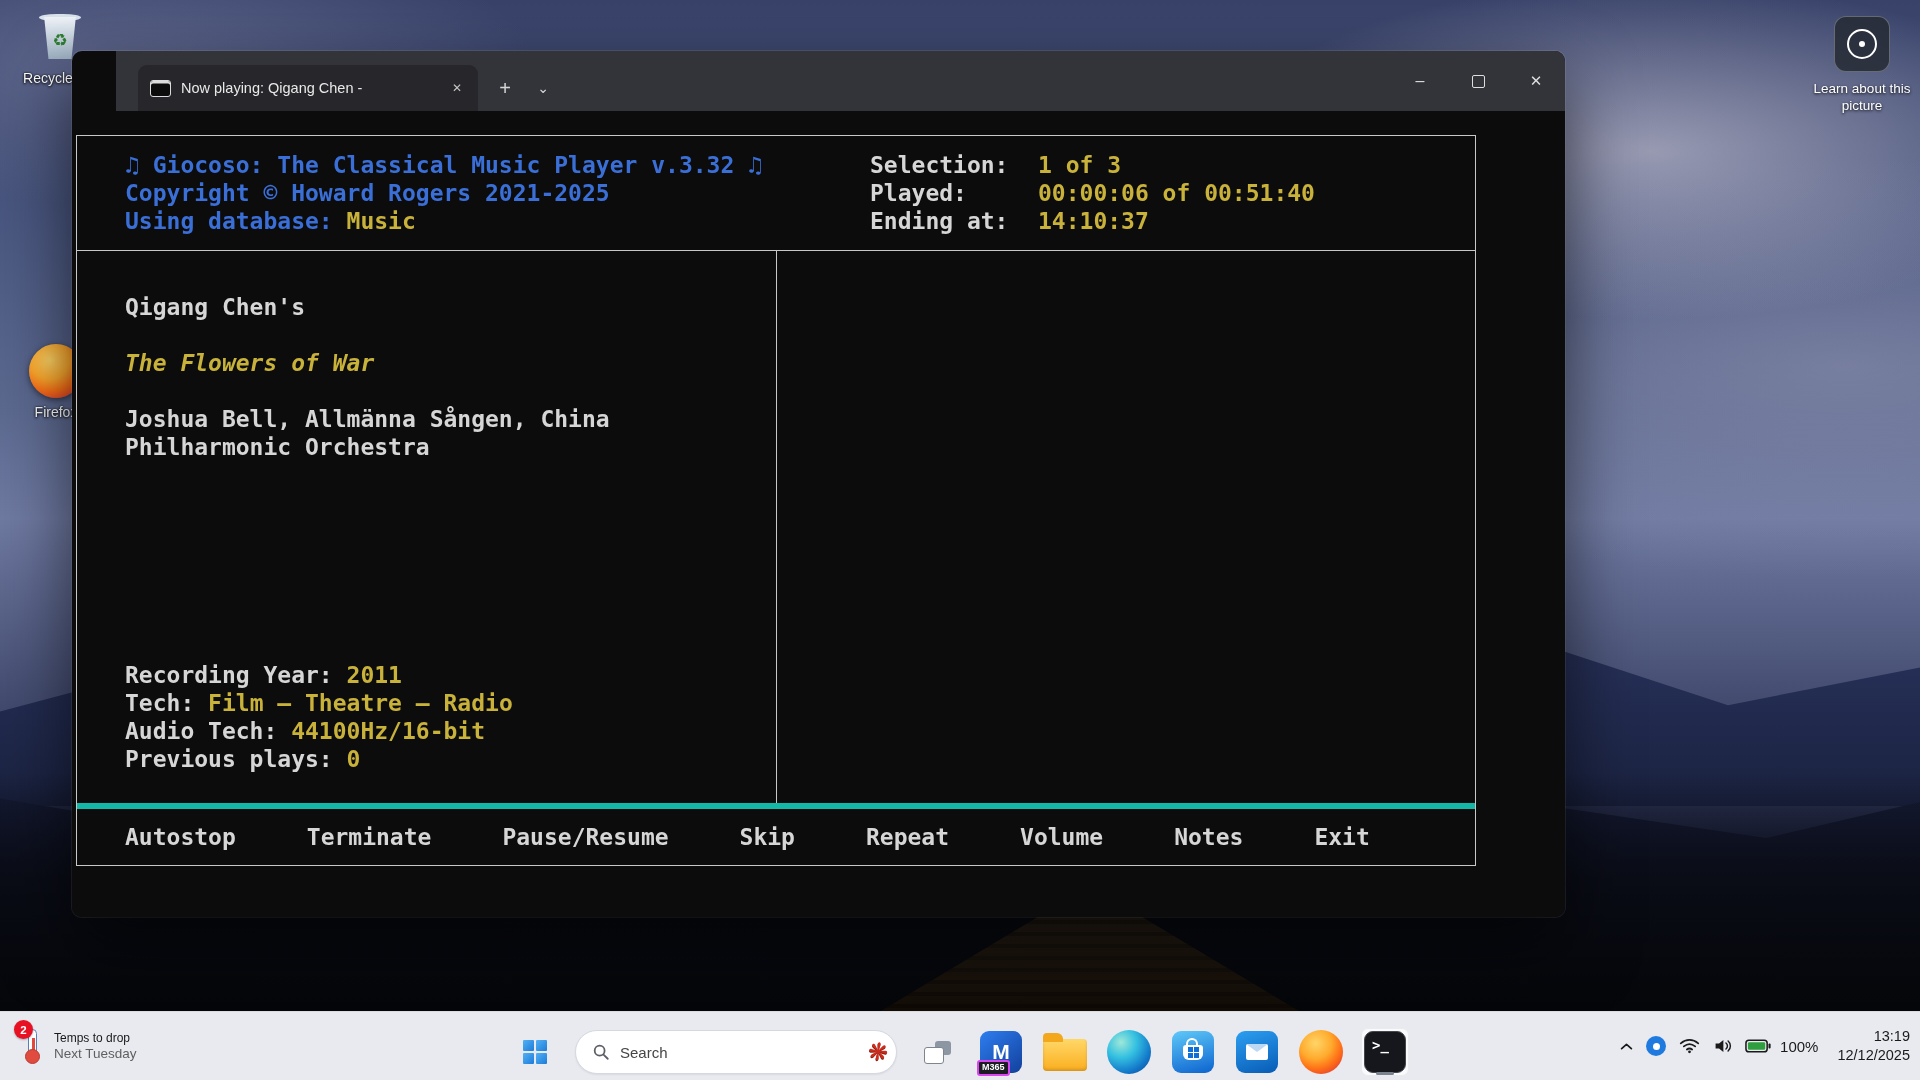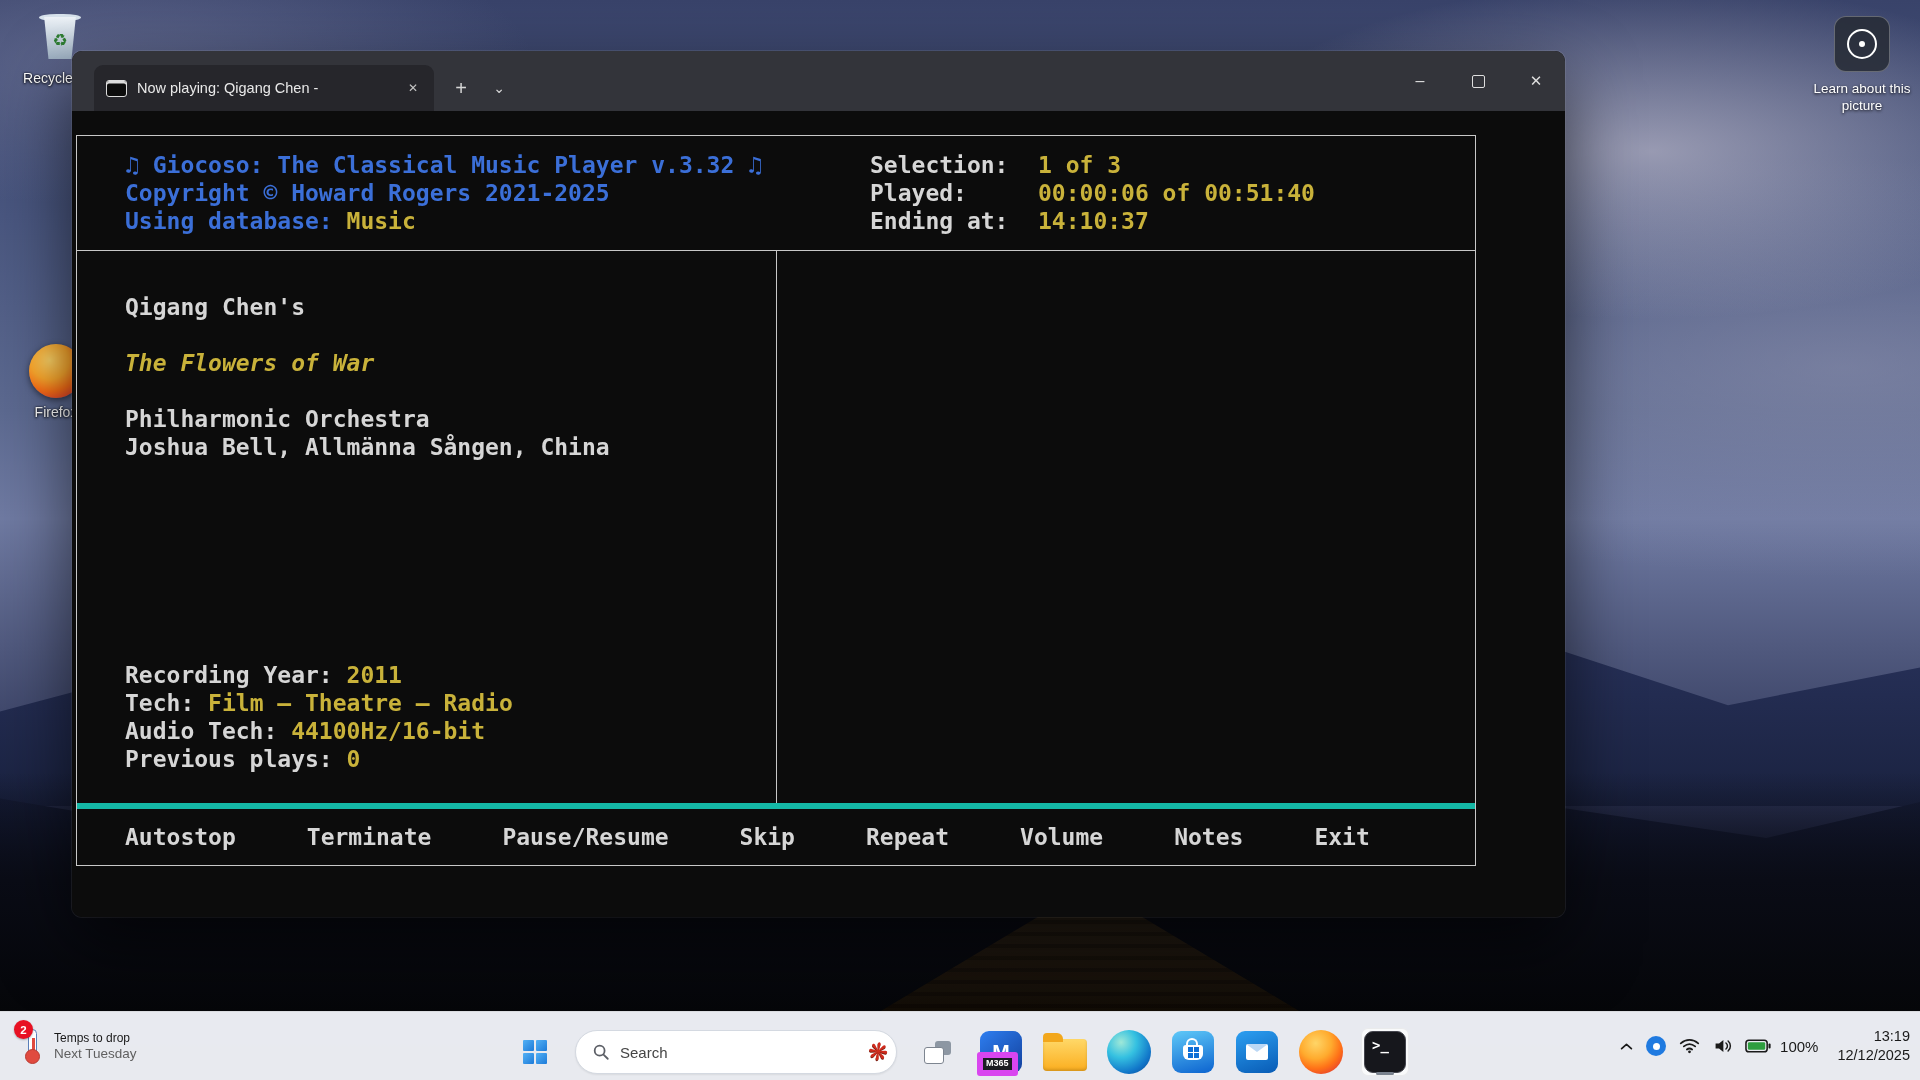--- a/index.html
+++ b/index.html
@@ -53,21 +53,21 @@
     border:1px solid rgba(255,255,255,.28);display:flex;align-items:center;justify-content:center;}
   .learn-circle{width:26px;height:26px;border:2.5px solid #fff;border-radius:50%;display:flex;align-items:center;justify-content:center;}
   .learn-dot{width:6px;height:6px;background:#fff;border-radius:50%;}
   .learn-label{color:#fff;font-size:13.5px;line-height:17px;text-align:center;width:104px;
     text-shadow:0 1px 3px rgba(0,0,0,.95);}
 
   
   .window{position:absolute;left:72px;top:51px;width:1493px;height:866px;background:#0c0c0c;
     border-radius:10px;overflow:hidden;
     box-shadow:0 28px 70px rgba(0,0,0,.6),0 0 0 1px rgba(255,255,255,.10);}
-  .titlebar{height:60px;background:#33343a;position:relative;display:flex;align-items:flex-end;}
+  .titlebar{height:60px;background:#33343a;position:relative;display:flex;align-items:flex-end;margin-left:44px;}
   .tab{margin-left:22px;width:340px;height:46px;background:#26262b;border-radius:9px 9px 0 0;
     display:flex;align-items:center;gap:10px;padding:0 8px 0 12px;box-sizing:border-box;}
   .tab-ico{width:19px;height:15px;border:1.5px solid #dcdcdc;border-radius:3px;background:#0c0c0c;
     box-shadow:inset 0 2.5px 0 #dcdcdc;flex:none;}
   .tab-title{flex:1;color:#e9e9e9;font-size:14.5px;white-space:nowrap;overflow:hidden;}
   .tab-close{width:26px;height:26px;border-radius:6px;display:flex;align-items:center;justify-content:center;
     color:#c4c4c4;font-size:12px;}
   .newtab,.tabmenu{height:46px;display:flex;align-items:center;justify-content:center;color:#d6d6d6;}
   .newtab{width:42px;font-size:20px;font-weight:300;margin-left:6px;}
   .tabmenu{width:34px;font-size:14px;}
@@ -128,21 +128,21 @@
     display:flex;align-items:center;gap:10px;padding:0 8px 0 16px;box-sizing:border-box;
     box-shadow:0 1px 2px rgba(0,0,0,.07);}
   .search-pill .search-text{flex:1;font-size:15px;color:#454545;}
   .flower{font-size:24px;color:#cf2b1d;text-shadow:0 1px 0 #7a1f12;line-height:1;transform:rotate(8deg);}
   .tview{position:relative;width:27px;height:23px;}
   .tview .back{position:absolute;right:0;top:0;width:16px;height:14px;background:#8d97a3;border-radius:3px;}
   .tview .front{position:absolute;left:0;bottom:0;width:18px;height:15px;background:#fff;border:1.5px solid #7d8590;border-radius:3px;}
   .m365{width:42px;height:42px;border-radius:9px;background:linear-gradient(140deg,#2e7ef0,#12409c);
     color:#fff;font-weight:bold;font-size:21px;display:flex;align-items:center;justify-content:center;}
   .m365-badge{position:absolute;left:0px;bottom:0px;background:#1b1d22;color:#fff;font-size:9px;font-weight:bold;
-    padding:1px 3px;border-radius:3px;border:6px solid #d946ef;line-height:1.1;}
+    padding:1px 3px;border-radius:3px;border:2px solid #d946ef;line-height:1.1;}
   .folder{width:44px;height:32px;background:linear-gradient(180deg,#ffd868,#fbae1f);border-radius:4px;
     position:relative;box-shadow:inset 0 -2px 3px rgba(0,0,0,.15);margin-top:5px;}
   .folder::before{content:'';position:absolute;top:-6px;left:0;width:20px;height:9px;background:#f2a71c;border-radius:4px 6px 0 0;}
   .edge-circle{width:44px;height:44px;border-radius:50%;
     background:radial-gradient(circle at 32% 28%,#9fe8d8 0%,#35c1e1 35%,#1176c9 70%,#0a3f86 100%);}
   .store{width:42px;height:42px;border-radius:9px;background:linear-gradient(165deg,#5fc9f8,#0c63cf);
     display:flex;align-items:center;justify-content:center;}
   .bag{width:20px;height:15px;background:#fff;border-radius:3px 3px 6px 6px;position:relative;
     display:flex;align-items:center;justify-content:center;}
   .bag::before{content:'';position:absolute;top:-7px;left:3px;width:12px;height:8px;border:2px solid #fff;
@@ -229,22 +229,22 @@
           <div class="pre"><span class="lbl">Played:</span><span class="t-yellow">00:00:06 of 00:51:40</span></div>
           <div class="pre"><span class="lbl">Ending at:</span><span class="t-yellow">14:10:37</span></div>
         </div>
       </div>
 
       <div class="tui-body">
         <div class="panel-left">
           <div class="t-white pre">Qigang Chen's</div>
           <div class="t-yellow pre work">The Flowers of War</div>
           <div class="performers">
+            <div class="t-white pre">Joshua Bell, Allmänna Sången, China</div>
             <div class="t-white pre">Philharmonic Orchestra</div>
-            <div class="t-white pre">Joshua Bell, Allmänna Sången, China</div>
           </div>
           <div class="meta">
             <div class="pre"><span class="t-white">Recording Year: </span><span class="t-yellow">2011</span></div>
             <div class="pre"><span class="t-white">Tech: </span><span class="t-yellow">Film – Theatre – Radio</span></div>
             <div class="pre"><span class="t-white">Audio Tech: </span><span class="t-yellow">44100Hz/16-bit</span></div>
             <div class="pre"><span class="t-white">Previous plays: </span><span class="t-yellow">0</span></div>
           </div>
         </div>
         <div class="panel-right"></div>
       </div>

